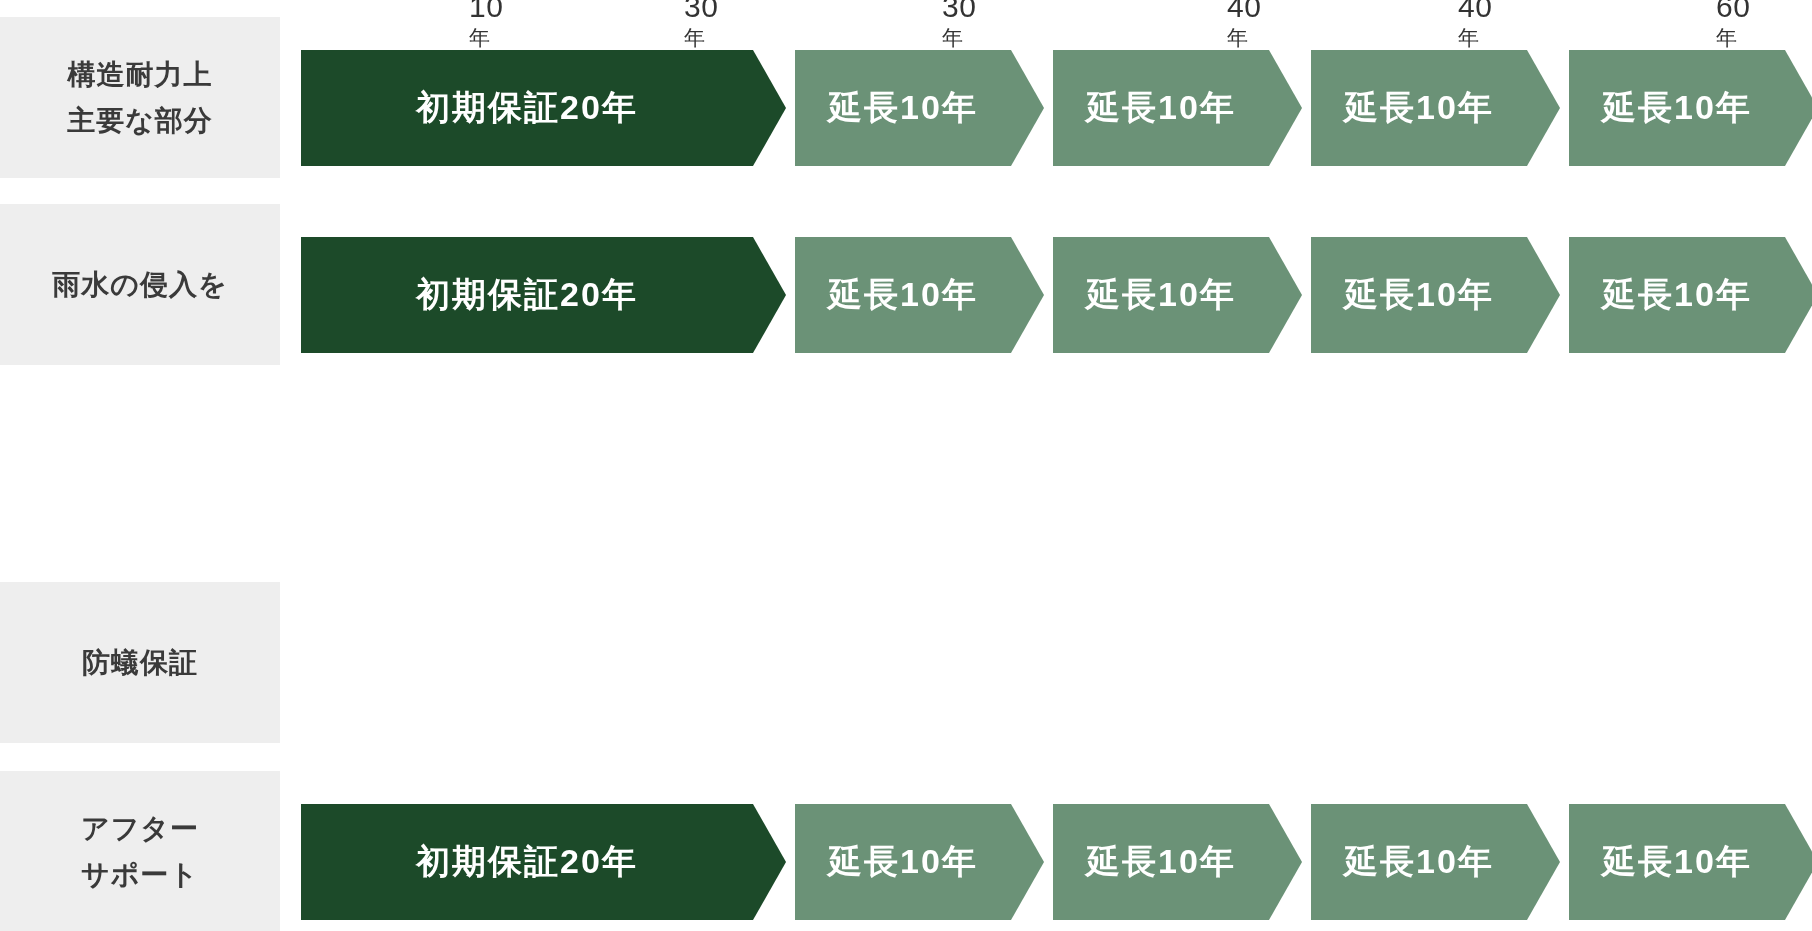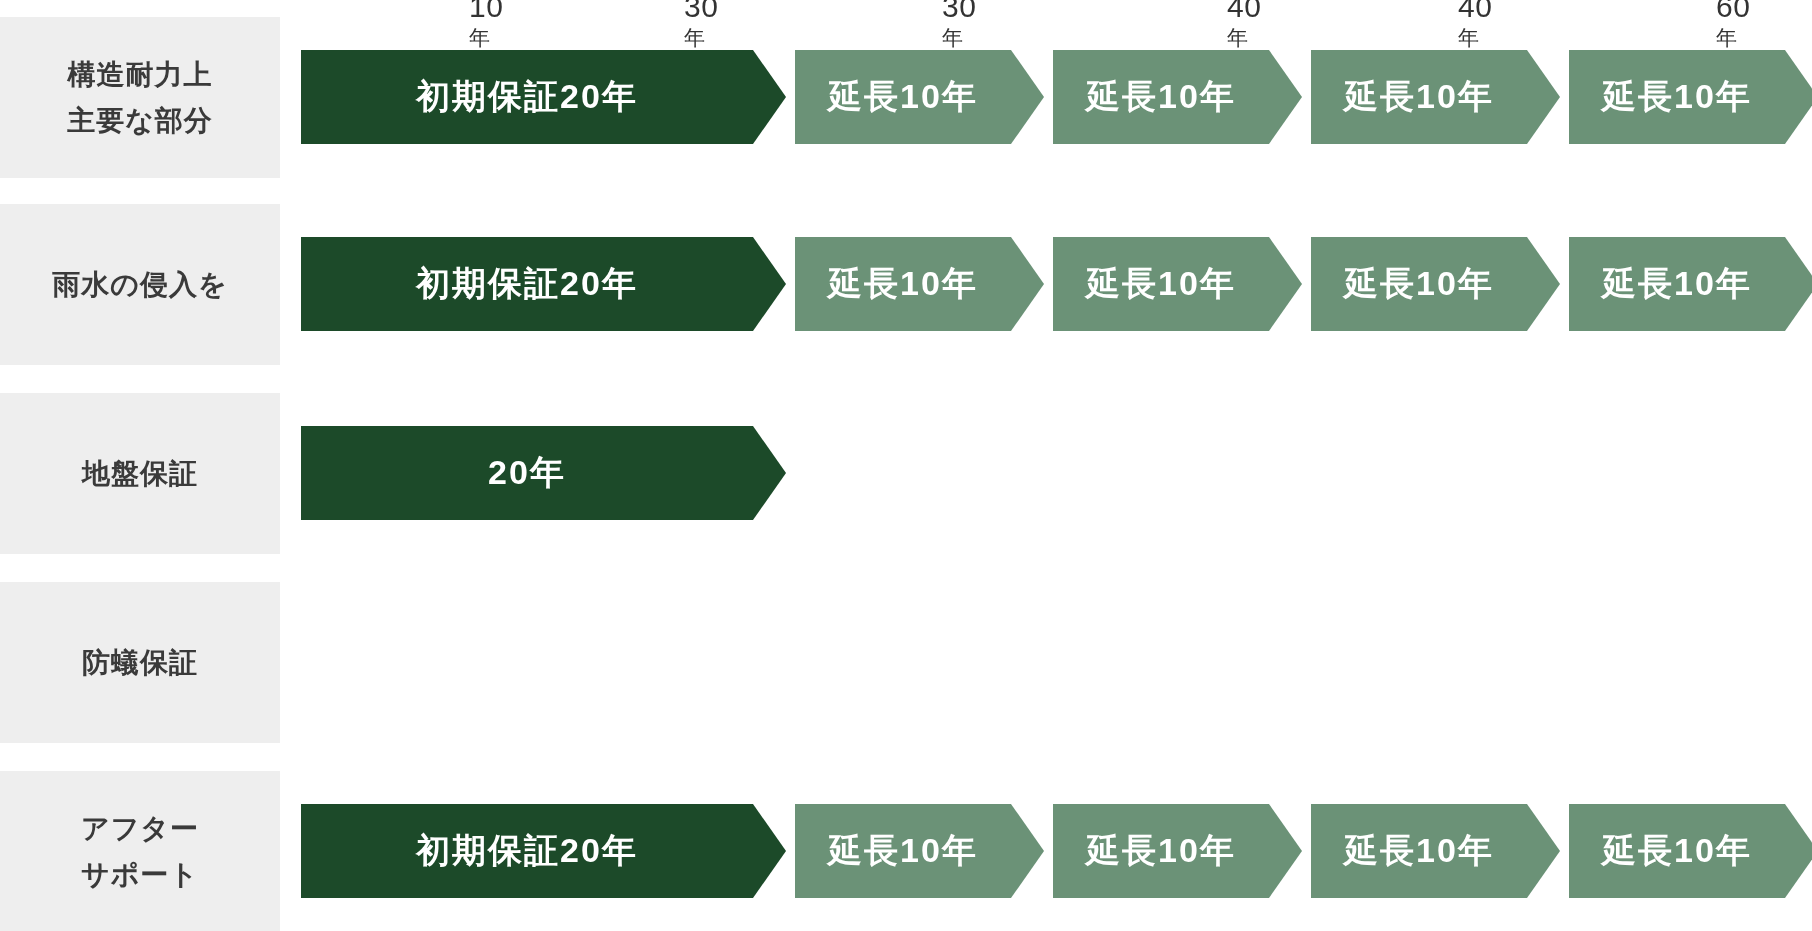--- a/index.html
+++ b/index.html
@@ -59,21 +59,21 @@
     font-weight: 700;
     letter-spacing: 1px;
     text-align: center;
   }
   .rlabel span { display: block; line-height: 46px; }
 
   
   .seg {
     position: absolute;
     top: 33px;
-    height: 94px;
+    height: 116px;
     display: flex;
     align-items: center;
     justify-content: center;
     box-sizing: border-box;
     padding-right: 33px; 
     color: var(--bar-text, #ffffff);
     font-size: 34px;
     font-weight: 700;
     letter-spacing: 2px;
     white-space: nowrap;
@@ -155,28 +155,20 @@
         <span>延長10年</span>
       </div>
     <div class="seg seg-ext e3">
         <span>延長10年</span>
       </div>
     <div class="seg seg-ext e4">
         <span>延長10年</span>
       </div>
   </section>
 
-  <section class="row r3">
-    <div class="rlabel">
-      <span>地盤保証</span>
-    </div>
-    <div class="seg seg-initial">
-        <span>20年</span>
-      </div>
-  </section>
 
   <section class="row r4">
     <div class="rlabel">
       <span>防蟻保証</span>
     </div>
   </section>
 
   <section class="row r5">
     <div class="rlabel">
       <span>アフター</span>

